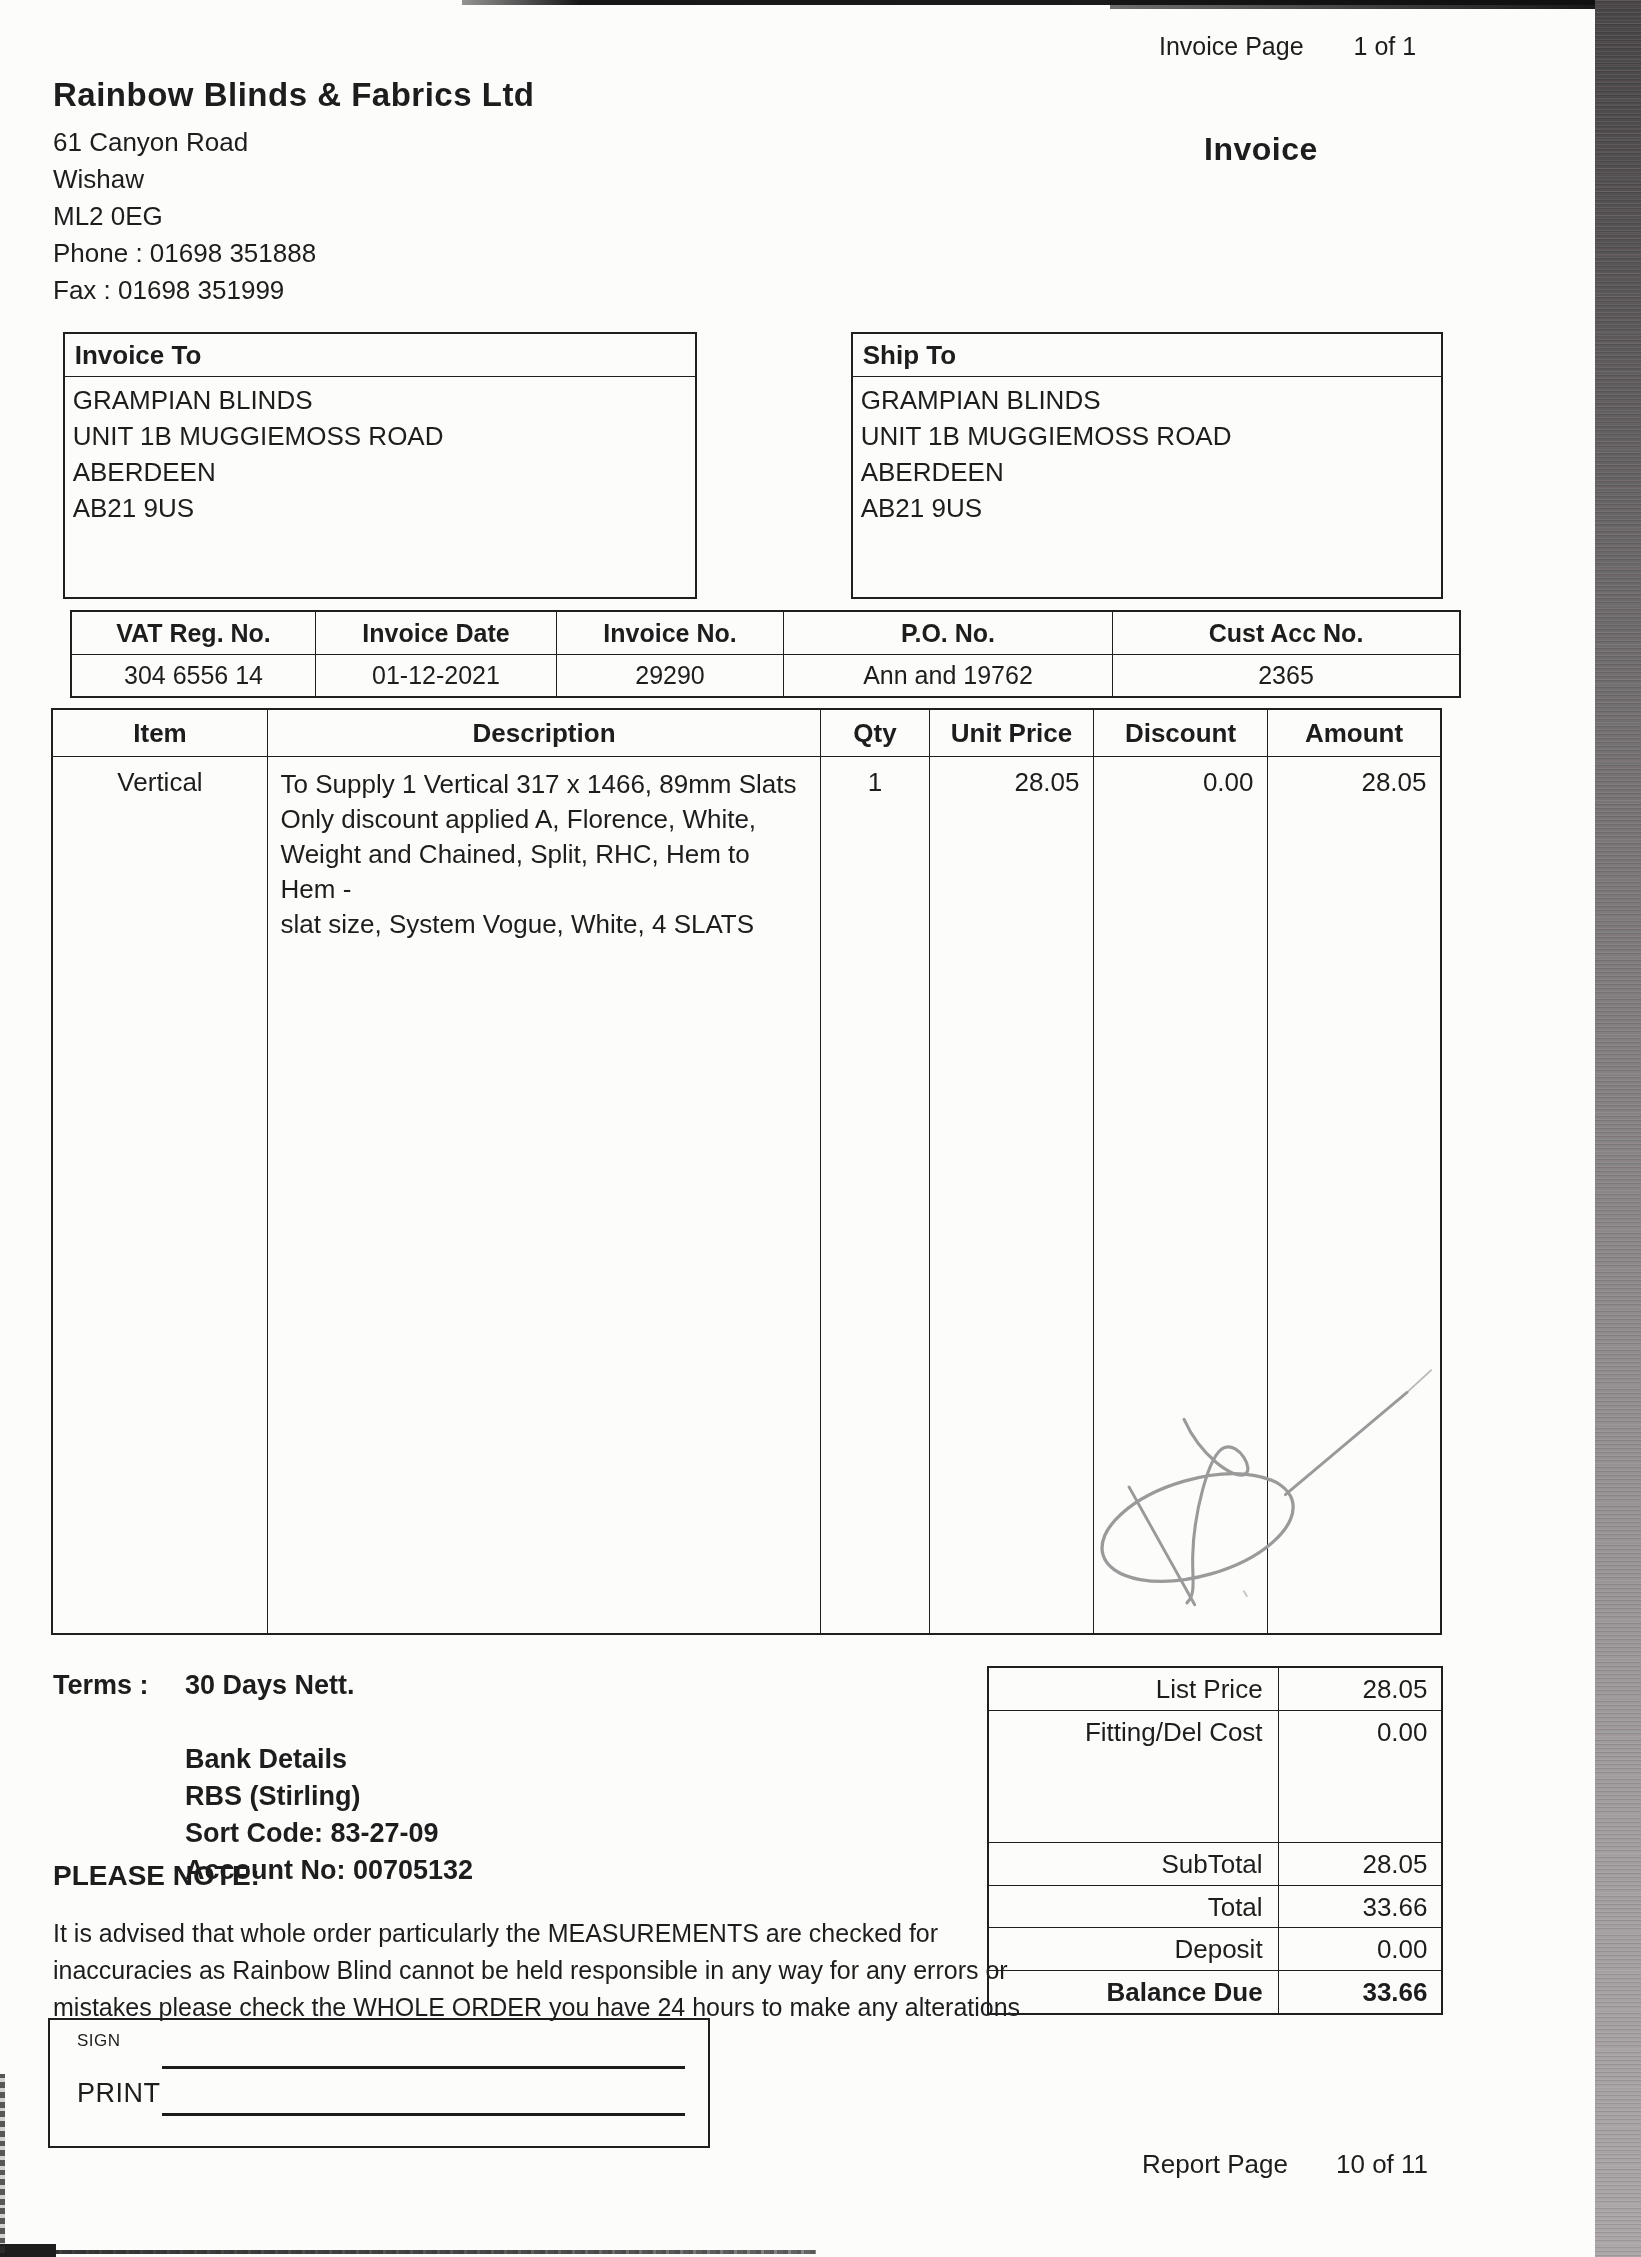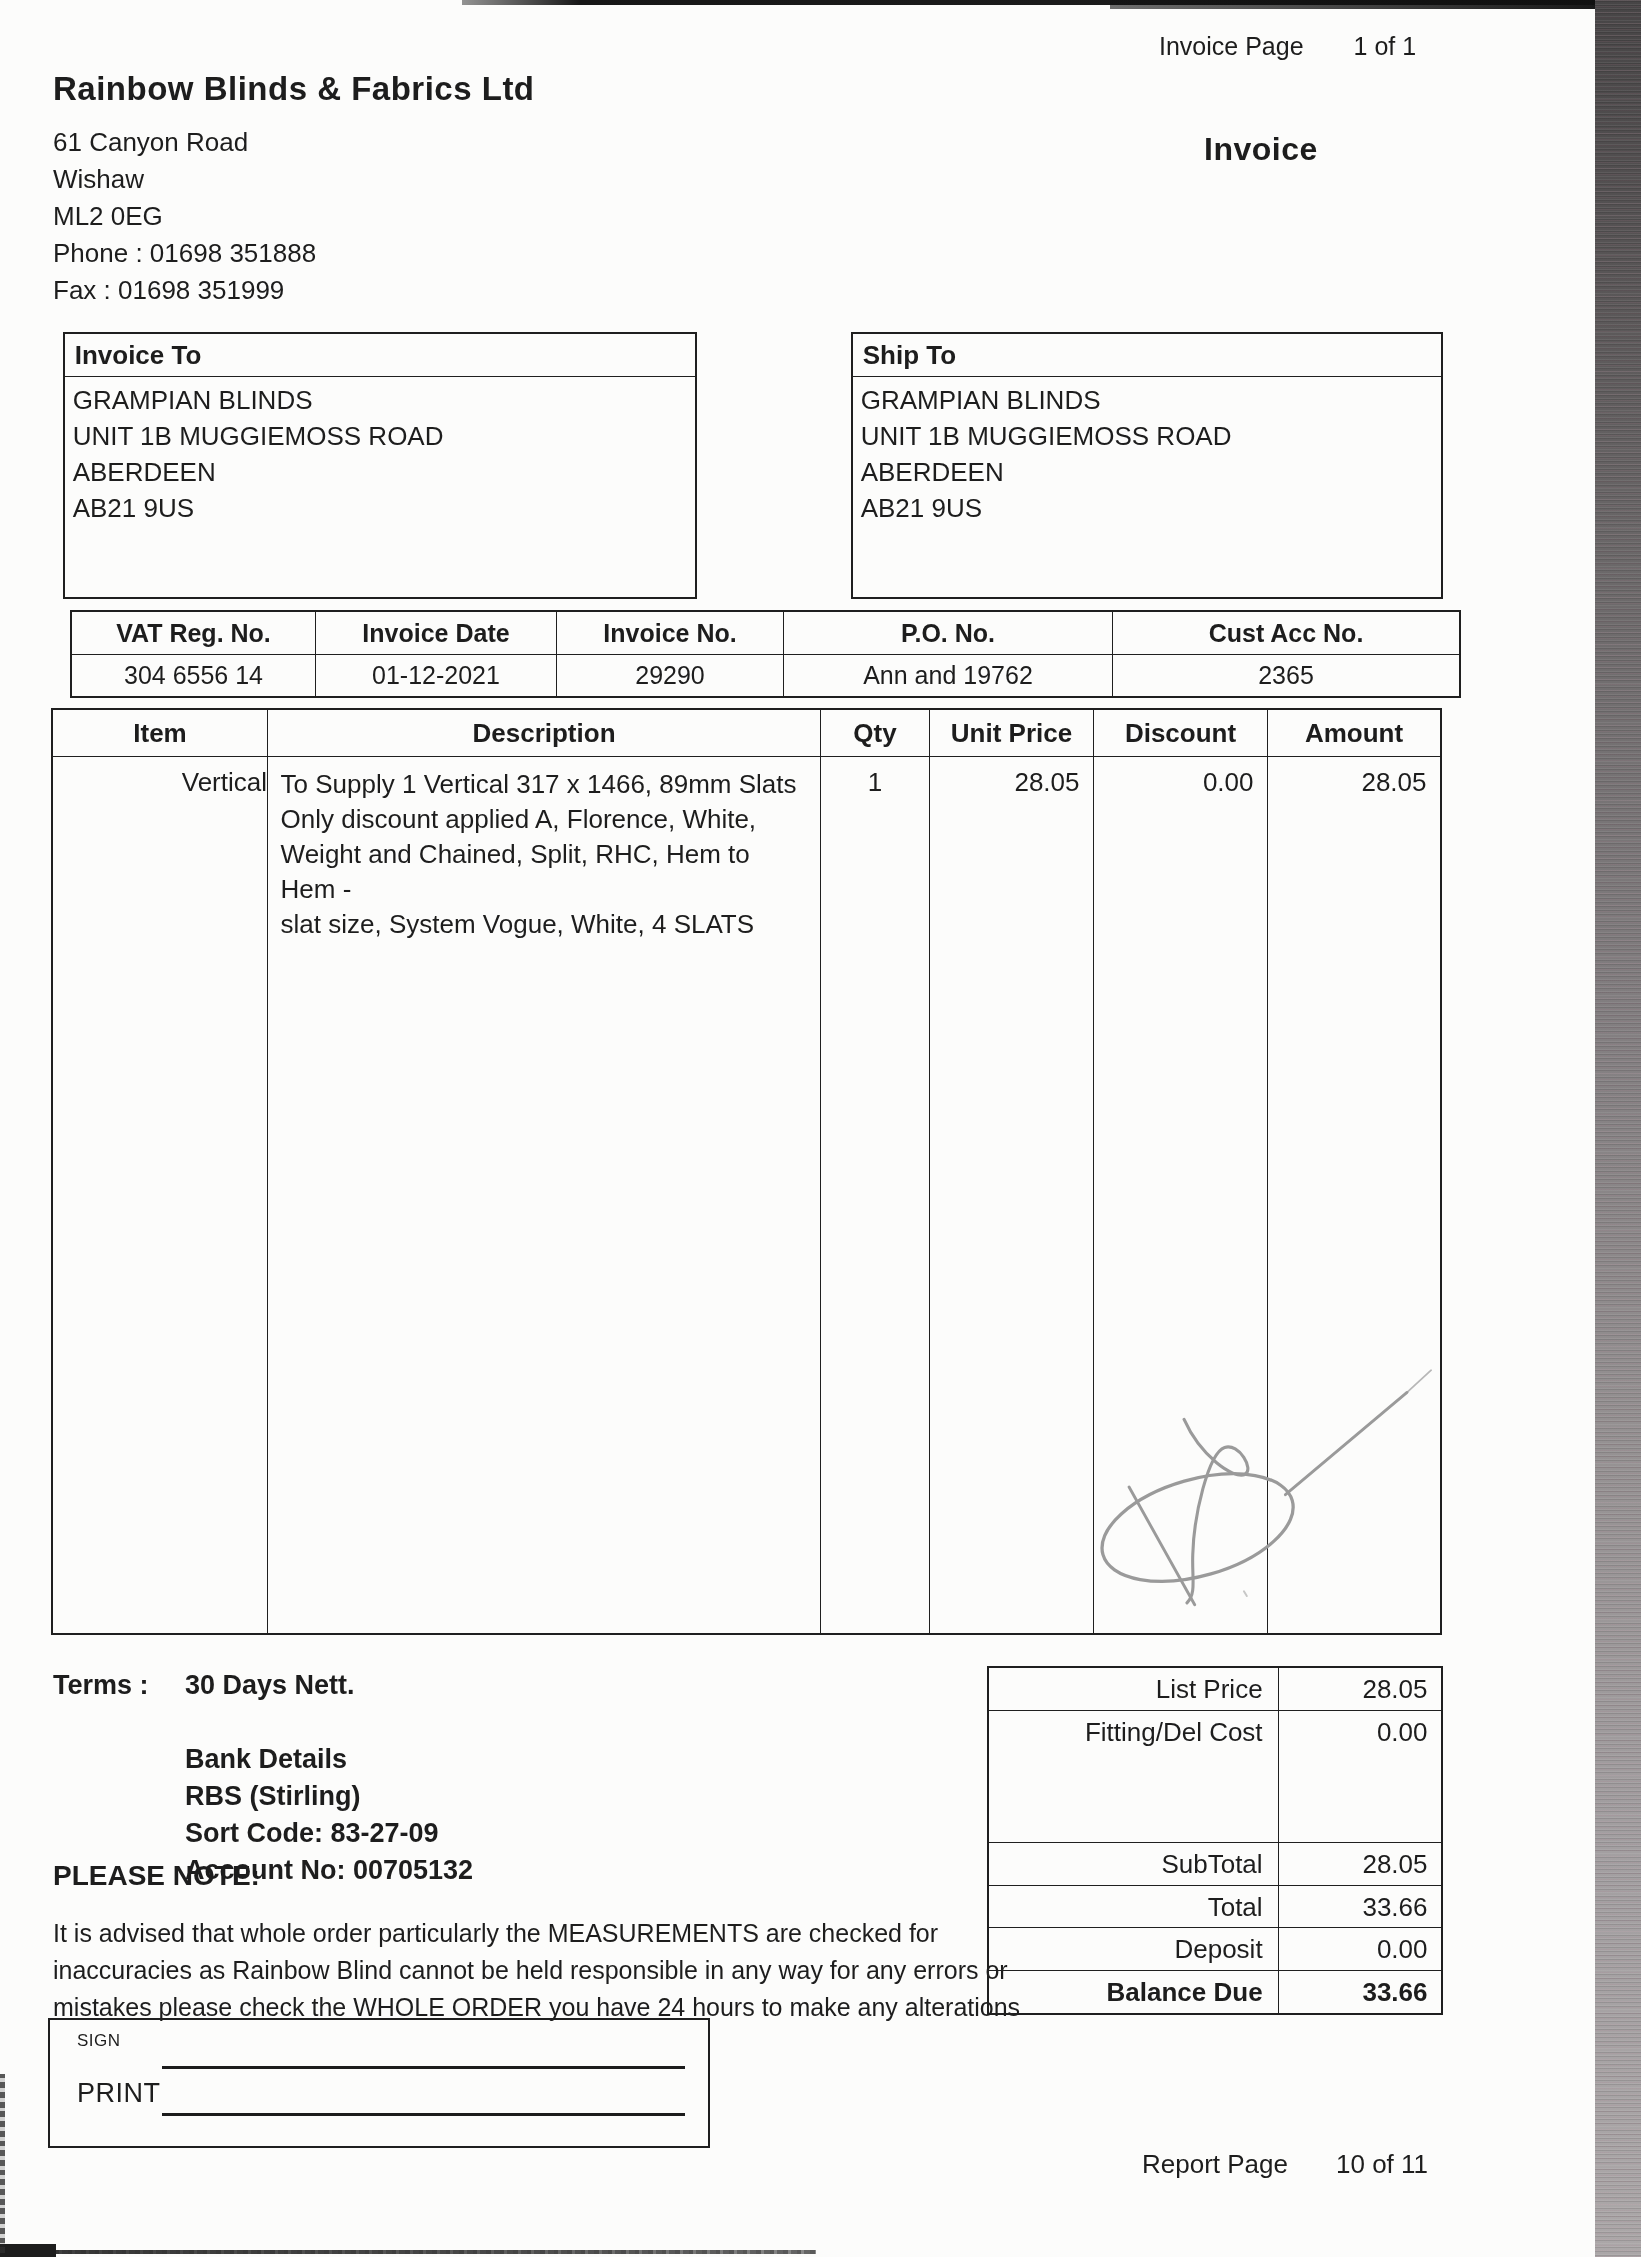--- a/index.html
+++ b/index.html
@@ -26,21 +26,21 @@
       linear-gradient(180deg, #474546 0%, #555253 10%, #6b6869 25%, #827e80 45%, #969293 65%, #a39fa1 82%, #aba7a8 100%); }
   .artifact-bottom-line { left: 0; width: 816px; bottom: 2.9px; height: 3.9px; opacity: .85;
     background:
       repeating-linear-gradient(90deg, rgba(0,0,0,.55) 0 4.8px, rgba(0,0,0,.15) 4.8px 7.7px, rgba(0,0,0,.45) 7.7px 13.5px),
       linear-gradient(90deg, #1f1f1f, #4a4a4a 60%, #8a8a8a); }
   .artifact-corner-blob { left: 0; bottom: 0; width: 56px; height: 12.6px; background: #1d1d1d; }
   .artifact-left-line { left: 0; top: 2074px; bottom: 3.9px; width: 4.8px; opacity: .8;
     background: repeating-linear-gradient(0deg, #2e2e2e 0 5.8px, rgba(46,46,46,.25) 5.8px 9.7px); }
 
   
-  .company-name { left: 53px; top: 70px; font-size: 33px; font-weight: bold; letter-spacing: 0.5px; }
+  .company-name { left: 53px; top: 76px; font-size: 33px; font-weight: bold; letter-spacing: 0.5px; }
   .company-address { left: 53px; top: 124px; font-size: 26px; line-height: 37px; white-space: pre-line; }
   .invoice-page-row { left: 1159px; top: 32px; font-size: 25px; display: flex; gap: 50px; }
   .doc-title { left: 1204px; top: 131px; font-size: 32px; font-weight: bold; letter-spacing: 0.5px; }
 
   
   .addr-box { border: 2.9px solid #1f1f1f; background: transparent; }
   .addr-box .hdr { height: 42px; border-bottom: 1.9px solid #1f1f1f; display: flex; align-items: center;
     padding-left: 9.7px; font-size: 26px; font-weight: bold; }
   .addr-box .body { padding: 4.8px 7.7px; font-size: 26px; line-height: 36px; white-space: pre-line; }
   .invoice-to-box { left: 63px; top: 332px; width: 630px; height: 263px; }
@@ -57,21 +57,21 @@
 
   
   .items-table { left: 51px; top: 708px; width: 1387px; height: 923px; border: 2.9px solid #1f1f1f;
     display: grid; grid-template-rows: 47px auto; }
   .items-row { display: grid; grid-template-columns: 215px 553px 109px 164px 174px auto; }
   .items-row > div { border-right: 1.9px solid #1f1f1f; }
   .items-row > div:last-child { border-right: none; }
   .items-row.hdr > div { border-bottom: 1.9px solid #1f1f1f; font-size: 26px; font-weight: bold;
     display: flex; align-items: center; justify-content: center; }
   .items-row.body > div { font-size: 26px; padding-top: 9.7px; }
-  .cell-item { text-align: right; }
+  .cell-item { text-align: center; }
   .cell-desc { padding-left: 12.6px; padding-right: 9.7px; line-height: 35px; white-space: pre-line; }
   .cell-qty { text-align: center; }
   .cell-num { text-align: right; padding-right: 13.5px; }
 
   
   .signature { left: 1048px; top: 1342px; }
 
   
   .terms-label { left: 53px; top: 1670px; font-size: 27px; font-weight: bold; }
   .terms-value { left: 185px; top: 1670px; font-size: 27px; font-weight: bold; }

